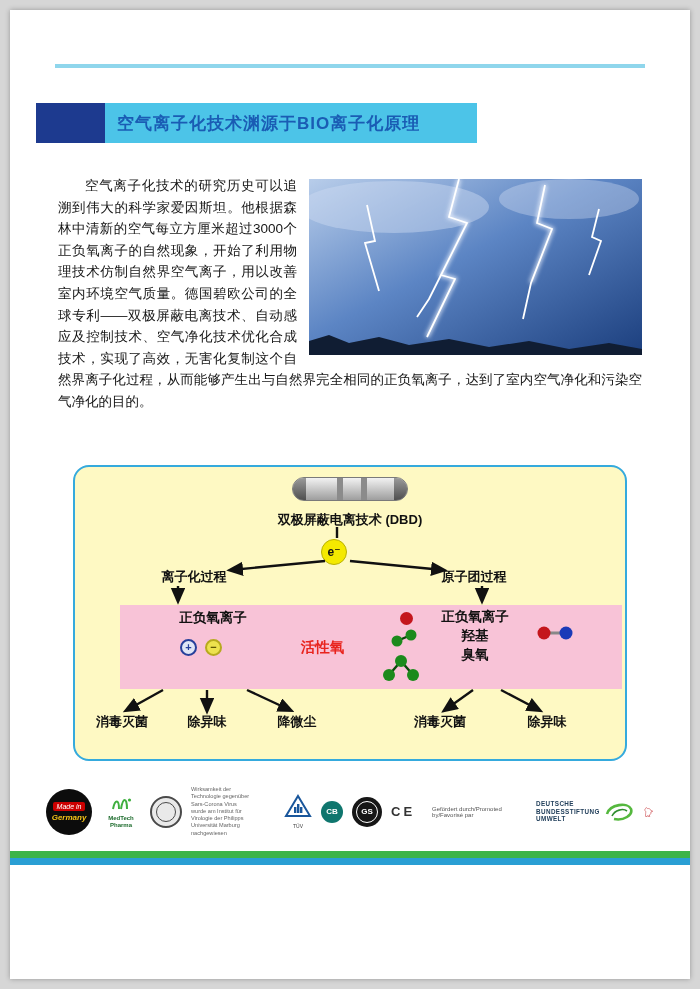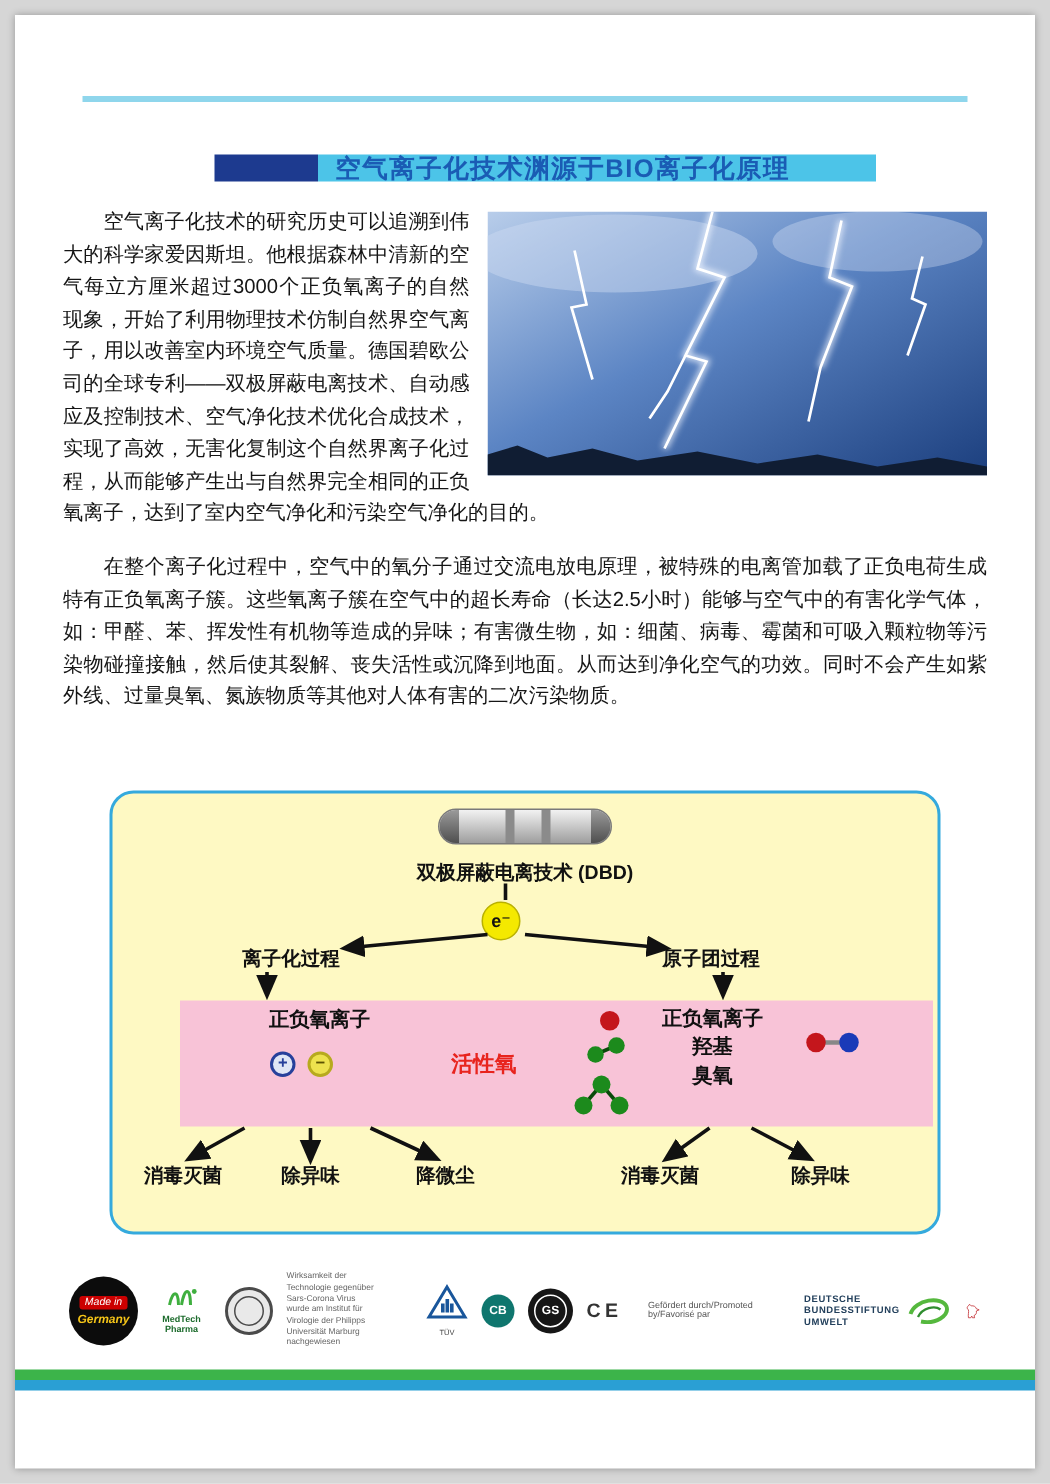--- a/index.html
+++ b/index.html
@@ -2,26 +2,26 @@
 <html><head>
 <meta charset="utf-8">
 <style>
   * { margin:0; padding:0; box-sizing:border-box; }
   html,body { background:#d6d6d6; font-family:"Liberation Sans","DejaVu Sans",sans-serif; }
   .page { width:680px; min-height:969px; margin:10px auto; background:#ffffff; position:relative;
           box-shadow:0 0 5px rgba(0,0,0,.3); padding-bottom:26px; overflow:hidden; }
 
   .top-rule { height:4px; width:590px; margin:54px 0 0 45px; background:#8fd6ec; }
 
-  .title-bar { display:flex; margin:35px 0 0 26px; height:18px;justify-content:center; }
+  .title-bar { display:flex; margin:35px 0 0 26px; height:40px; }
   .title-navy { width:69px; background:#1d3a8f; }
   .title-cyan { width:372px; background:#4cc4e8; display:flex; align-items:center; padding-left:12px; }
   .title-cyan span { color:#1a5cb4; font-size:17px; font-weight:700; letter-spacing:1px; white-space:nowrap; }
 
-  .content { padding:0 32px; margin-top:16px; }
+  .content { padding:0 48px; margin-top:32px; }
   .para { font-size:13.5px; line-height:1.6; color:#151515; text-align:justify; text-indent:2em; }
   .para + .para { margin-top:14px; }
   .photo { float:right; margin:4px 0 8px 12px; width:333px; height:176px; display:block; }
 
   
   .diagram { position:relative; width:554px; height:296px; margin:52px auto 0;
              border:2.5px solid #35aadd; border-radius:16px; background:#fef9c3; }
   .tube { position:absolute; left:217px; top:10px; width:116px; height:24px;
           background:linear-gradient(180deg,#f2f2f2,#9e9e9e); border:1px solid #7a7a7a; border-radius:12px; overflow:hidden; }
   .tube .cap { position:absolute; top:0; width:13px; height:100%; background:linear-gradient(180deg,#9a9a9a,#4f4f4f); }
@@ -118,21 +118,20 @@
           <polyline points="150,0 140,38 158,44 132,96 146,100 118,158"></polyline>
           <polyline points="236,6 228,44 243,50 222,104 214,140"></polyline>
           <polyline points="58,26 66,62 56,64 70,112"></polyline>
           <polyline points="132,96 120,120 108,138"></polyline>
           <polyline points="290,30 283,58 292,62 280,96"></polyline>
         </g>
         <path d="M0,162 L20,156 40,164 70,158 100,166 140,160 180,168 220,162 260,170 300,164 333,170 L333,176 L0,176 Z" fill="#101d33"></path>
       </svg>
       <span>空气离子化技术的研究历史可以追溯到伟大的科学家爱因斯坦。他根据森林中清新的空气每立方厘米超过3000个正负氧离子的自然现象，开始了利用物理技术仿制自然界空气离子，用以改善室内环境空气质量。德国碧欧公司的全球专利——双极屏蔽电离技术、自动感应及控制技术、空气净化技术优化合成技术，实现了高效，无害化复制这个自然界离子化过程，从而能够产生出与自然界完全相同的正负氧离子，达到了室内空气净化和污染空气净化的目的。</span>
     </p>
-    <p class="para">在整个离子化过程中，空气中的氧分子通过交流电放电原理，被特殊的电离管加载了正负电荷生成特有正负氧离子簇。这些氧离子簇在空气中的超长寿命（长达2.5小时）能够与空气中的有害化学气体，如：甲醛、苯、挥发性有机物等造成的异味；有害微生物，如：细菌、病毒、霉菌和可吸入颗粒物等污染物碰撞接触，然后使其裂解、丧失活性或沉降到地面。从而达到净化空气的功效。同时不会产生如紫外线、过量臭氧、氮族物质等其他对人体有害的二次污染物质。</p>
   </div>
 
   <div class="diagram">
     <div class="pink-band"></div>
 
     <div class="tube">
       <span class="cap l"></span>
       <span class="band b1"></span>
       <span class="band b2"></span>
       <span class="cap r"></span>

